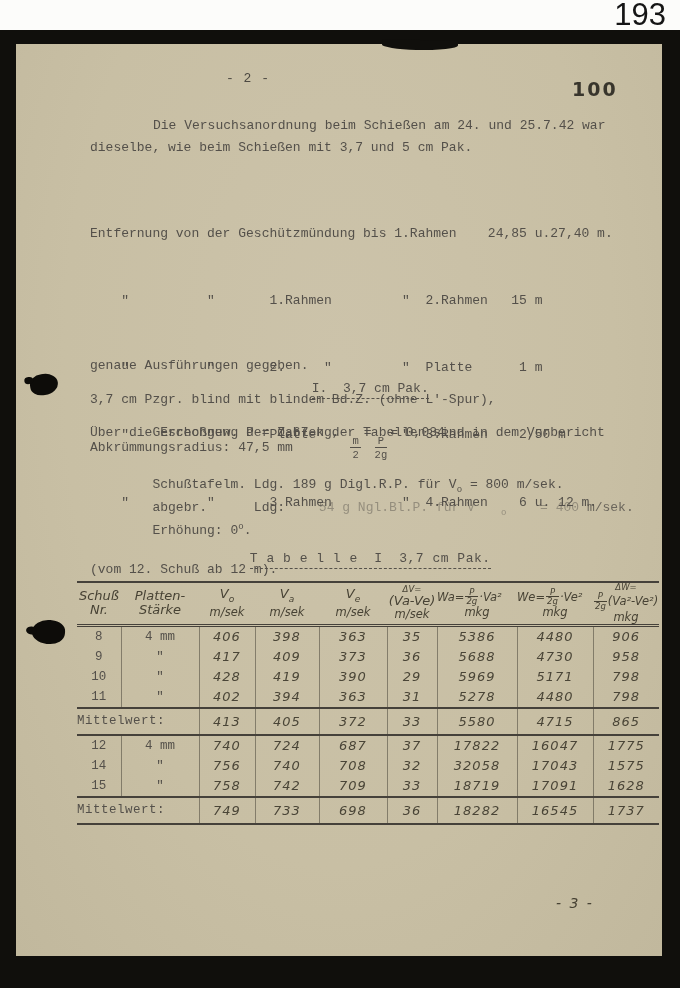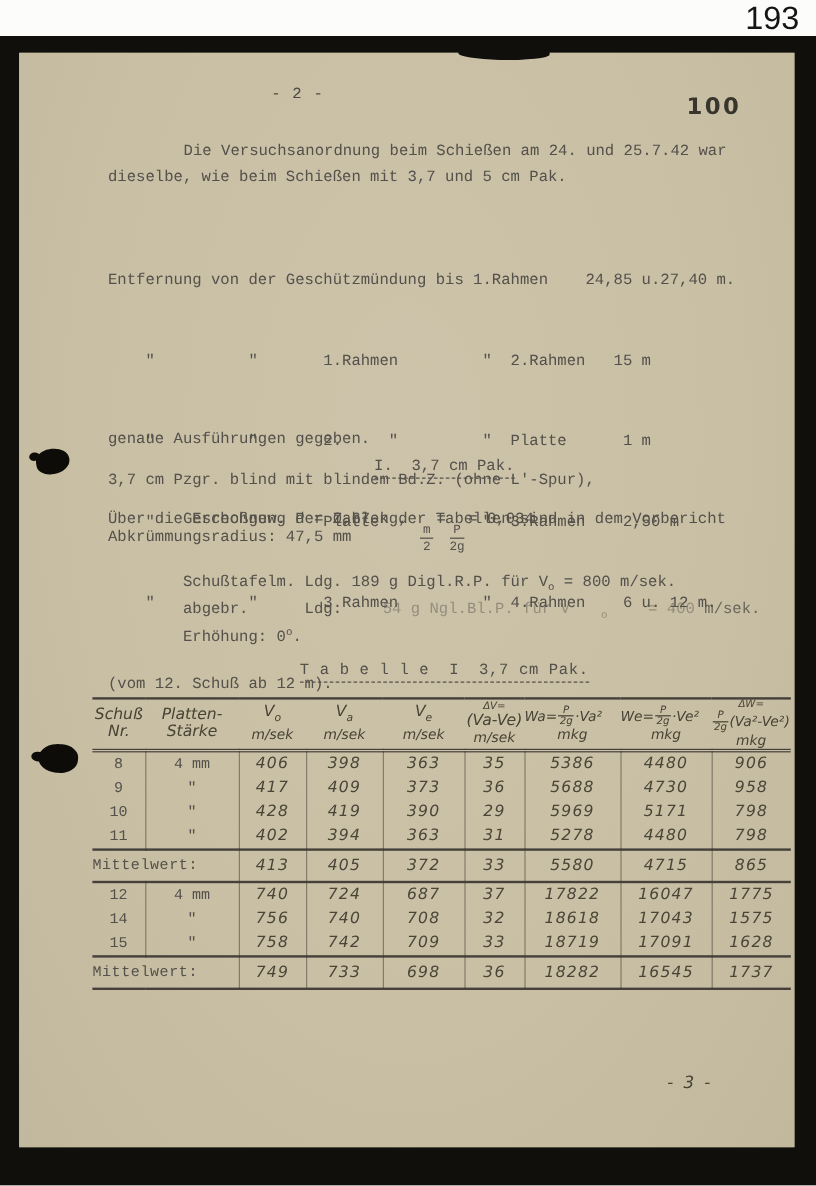--- a/index.html
+++ b/index.html
@@ -1,18 +1,18 @@
 <!DOCTYPE html>
 <html><head>
 <meta charset="utf-8">
 <style>
   html,body { margin:0; padding:0; }
   body { width:680px; height:988px; font-family:"Liberation Sans", sans-serif; }
   .page { position:relative; width:680px; height:988px; background:#fcfcfa; overflow:hidden; }
-  .folio { position:absolute; top:0; right:14px; line-height:30px; font-size:27px; color:#151515;
+  .folio { position:absolute; top:0; right:14px; line-height:30px; font-size:31px; color:#151515;
            font-family:"Liberation Sans", sans-serif; }
   .scan { position:absolute; left:0; top:30px; width:680px; height:958px; background:#100f0c; overflow:hidden; }
   .paper { position:absolute; left:16px; top:14px; width:646px; height:912px;
            background:#c9c0a5;
            background-image:radial-gradient(ellipse at 50% 35%, #ccc3aa 0%, #c8bfa4 60%, #c1b89d 100%); }
   .notch { position:absolute; left:366px; top:-4px; width:76px; height:10px; background:#100f0c;
            border-radius:0 0 55% 45%; transform:rotate(1.5deg); }
   .hole { position:absolute; background:#0d0c09; }
   .hole1 { left:14px; top:330px; width:28px; height:21px; border-radius:48% 52% 55% 45%; transform:rotate(-8deg); }
   .hole1::before { content:""; position:absolute; left:-5px; top:1px; width:9px; height:7px; background:#0d0c09; border-radius:50%; }
@@ -275,21 +275,21 @@
               <td class="hw">16047</td>
               <td class="hw">1775</td>
             </tr>
             <tr>
               <td class="tw">14</td>
               <td class="tw">"</td>
               <td class="hw">756</td>
               <td class="hw">740</td>
               <td class="hw">708</td>
               <td class="hw">32</td>
-              <td class="hw">18618</td>
+              <td class="hw">32058</td>
               <td class="hw">17043</td>
               <td class="hw">1575</td>
             </tr>
             <tr>
               <td class="tw">15</td>
               <td class="tw">"</td>
               <td class="hw">758</td>
               <td class="hw">742</td>
               <td class="hw">709</td>
               <td class="hw">33</td>

